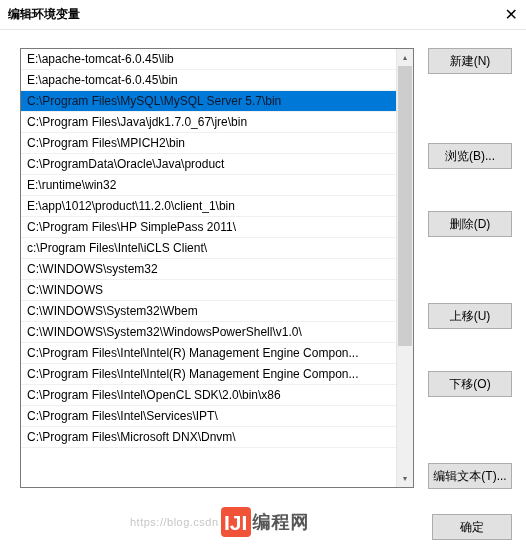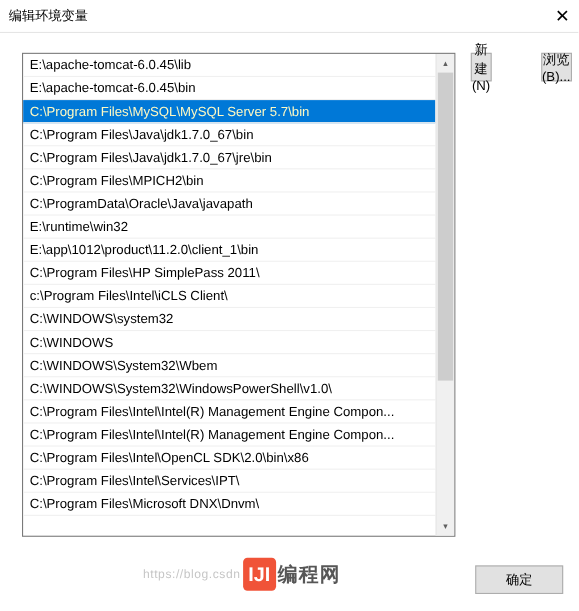--- a/index.html
+++ b/index.html
@@ -20,20 +20,21 @@
       display: flex;
       justify-content: space-between;
       align-items: center;
       height: 30px;
       padding: 0 8px 0 8px;
       border-bottom: 1px solid #e5e5e5;
     }
     .titlebar-title {
       font-size: 12px;
       color: #000;
+      font-weight: bold;
     }
     .close-btn {
       font-size: 16px;
       font-family: Arial, sans-serif;
       width: 30px;
       text-align: right;
       cursor: pointer;
       color: #000;
     }
     .content {
@@ -63,21 +64,21 @@
       padding: 0 6px;
       font-size: 12px;
       color: #000;
       border-bottom: 1px solid #f0f0f0;
       white-space: nowrap;
       overflow: hidden;
       cursor: pointer;
     }
     .list-item.selected {
       background: #0078d7;
-      color: #fef9c3;
+      color: #0f172a;
     }
     .scrollbar {
       position: absolute;
       right: 0;
       top: 0;
       bottom: 0;
       width: 17px;
       background: #f0f0f0;
       border-left: 1px solid #e5e5e5;
     }
@@ -94,21 +95,21 @@
       position: absolute;
       top: 17px;
       left: 1px;
       right: 1px;
       height: 280px;
       background: #cdcdcd;
       cursor: pointer;
     }
     .buttons {
       display: flex;
-      flex-direction: row;
+      flex-direction: column;
       width: 84px;
       gap: 15px;
     }
     .btn {
       height: 26px;
       border: 1px solid #adadad;
       background: #e1e1e1;
       font-size: 12px;
       color: #000;
       cursor: pointer;
@@ -150,21 +151,21 @@
       color: #bfbfbf;
       letter-spacing: 0.5px;
     }
     .wm-logo {
       width: 30px;
       height: 30px;
       background: #ef4123;
       border-radius: 4px;
       color: #fff;
       font-weight: bold;
-      font-size: 18px;
+      font-size: 21px;
       display: flex;
       align-items: center;
       justify-content: center;
       line-height: 1;
     }
     .wm-brand {
       font-size: 18px;
       font-weight: bold;
       color: #444;
       letter-spacing: 1px;
@@ -177,24 +178,23 @@
   <span class="titlebar-title">编辑环境变量</span>
   <span class="close-btn">✕</span>
 </div>
 
 <div class="content">
   <div class="list-box">
     <div class="list-inner" id="list-inner">
         <div class="list-item">E:\apache-tomcat-6.0.45\lib</div>
         <div class="list-item">E:\apache-tomcat-6.0.45\bin</div>
         <div class="list-item selected">C:\Program Files\MySQL\MySQL Server 5.7\bin</div>
-        <div class="list-item">C:\Program Files\Java\jdk1.7.0_67\bin</div>
         <div class="list-item">C:\Program Files\Java\jdk1.7.0_67\jre\bin</div>
         <div class="list-item">C:\Program Files\MPICH2\bin</div>
-        <div class="list-item">C:\ProgramData\Oracle\Java\javapath</div>
+        <div class="list-item">C:\ProgramData\Oracle\Java\product</div>
         <div class="list-item">E:\runtime\win32</div>
         <div class="list-item">E:\app\1012\product\11.2.0\client_1\bin</div>
         <div class="list-item">C:\Program Files\HP SimplePass 2011\</div>
         <div class="list-item">c:\Program Files\Intel\iCLS Client\</div>
         <div class="list-item">C:\WINDOWS\system32</div>
         <div class="list-item">C:\WINDOWS</div>
         <div class="list-item">C:\WINDOWS\System32\Wbem</div>
         <div class="list-item">C:\WINDOWS\System32\WindowsPowerShell\v1.0\</div>
         <div class="list-item">C:\Program Files\Intel\Intel(R) Management Engine Compon...</div>
         <div class="list-item">C:\Program Files\Intel\Intel(R) Management Engine Compon...</div>

